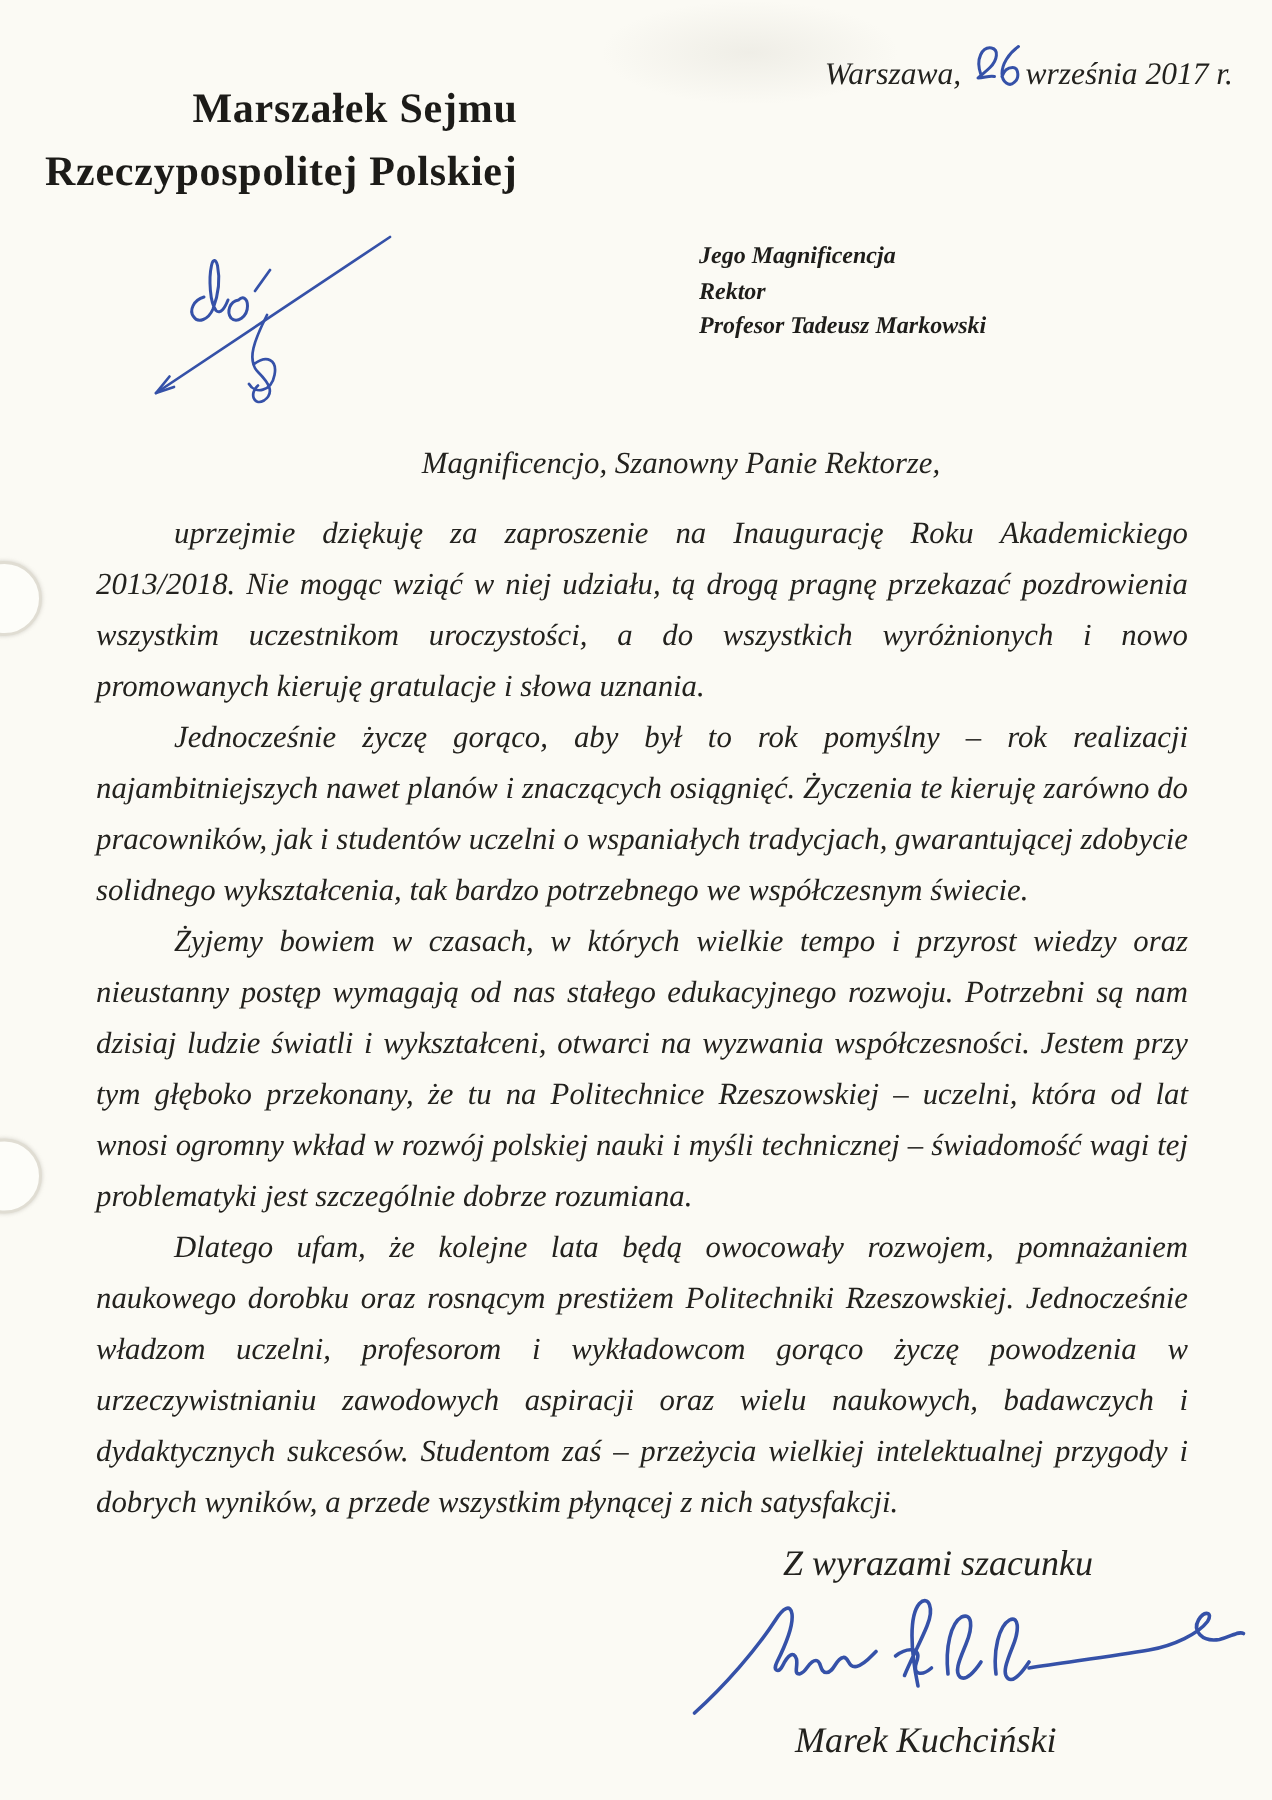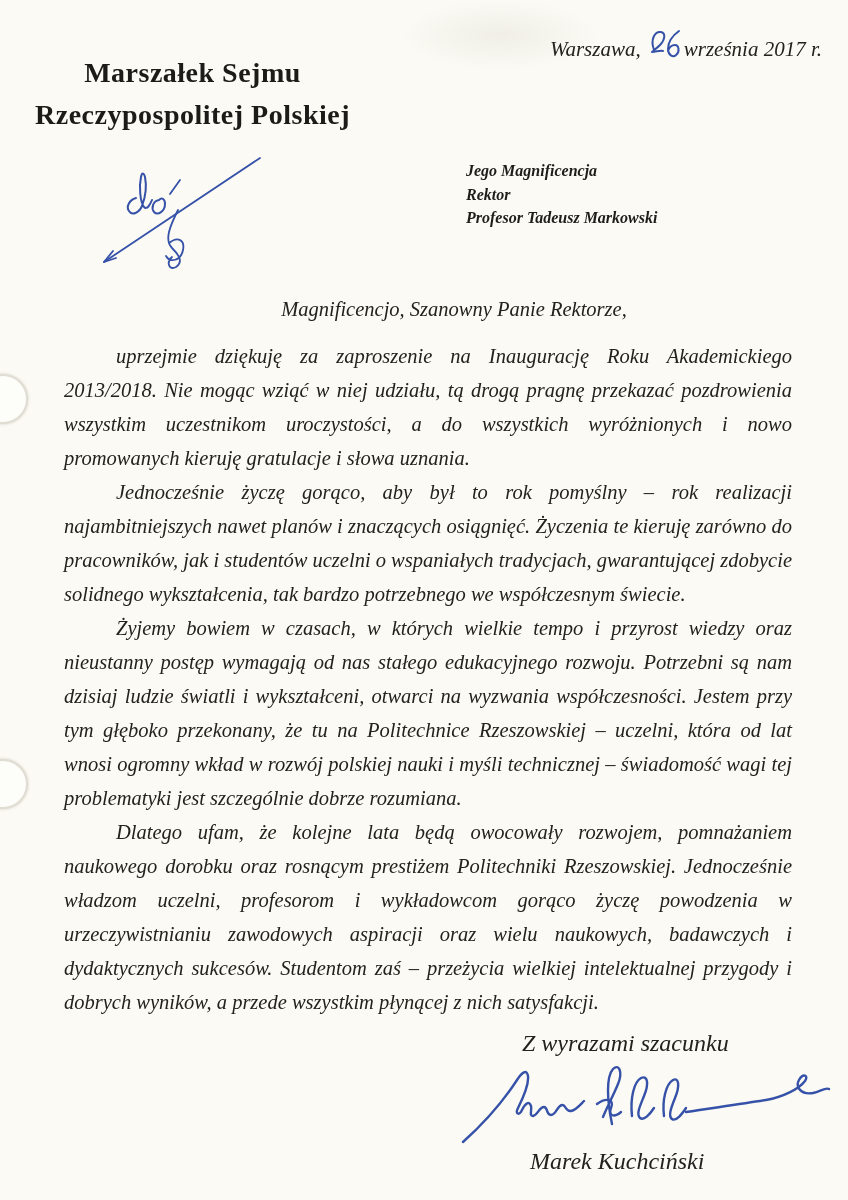--- a/index.html
+++ b/index.html
@@ -8,22 +8,22 @@
     background:#fbfaf4;overflow:hidden;
     font-family:"Liberation Serif","DejaVu Serif",serif;color:#23221e;
   }
   .smudge{position:absolute;left:400px;top:0;width:200px;height:70px;
     background:radial-gradient(ellipse at center,rgba(185,182,170,.18),transparent 70%);}
   
   .date-line{position:absolute;top:22px;right:26px;display:flex;align-items:baseline;
     font-style:italic;font-size:21px;white-space:nowrap;}
   .date-line .hand-day{position:relative;top:6px;margin:0 1px 0 6px;}
   
-  .letterhead{position:absolute;left:0;top:52px;width:345px;text-align:center;
-    font-weight:bold;font-size:28px;line-height:42px;color:#1c1b18;letter-spacing:.5px;margin-left:20px;}
+  .letterhead{position:absolute;left:0;top:52px;width:345px;text-align:right;
+    font-weight:bold;font-size:28px;line-height:42px;color:#1c1b18;letter-spacing:.5px;}
   
   .routing-note{position:absolute;left:92px;top:150px;}
   
   .recipient{position:absolute;left:466px;top:159px;font-weight:bold;font-style:italic;
     font-size:16px;line-height:23.5px;color:#1e1d1a;}
   
   .body{position:absolute;left:64px;top:292px;width:728px;
     font-style:italic;font-size:20.5px;line-height:34px;text-align:justify;}
   .body p{margin:0;text-indent:52px;}
   .body .salutation{margin-bottom:13px;text-align:center;}

